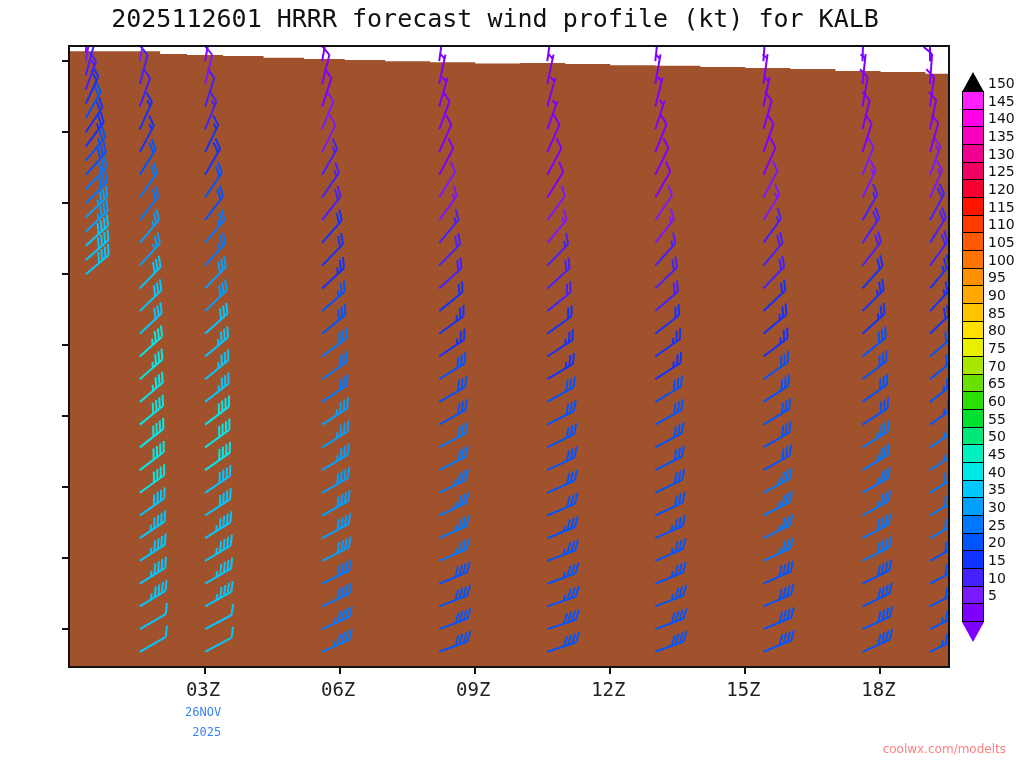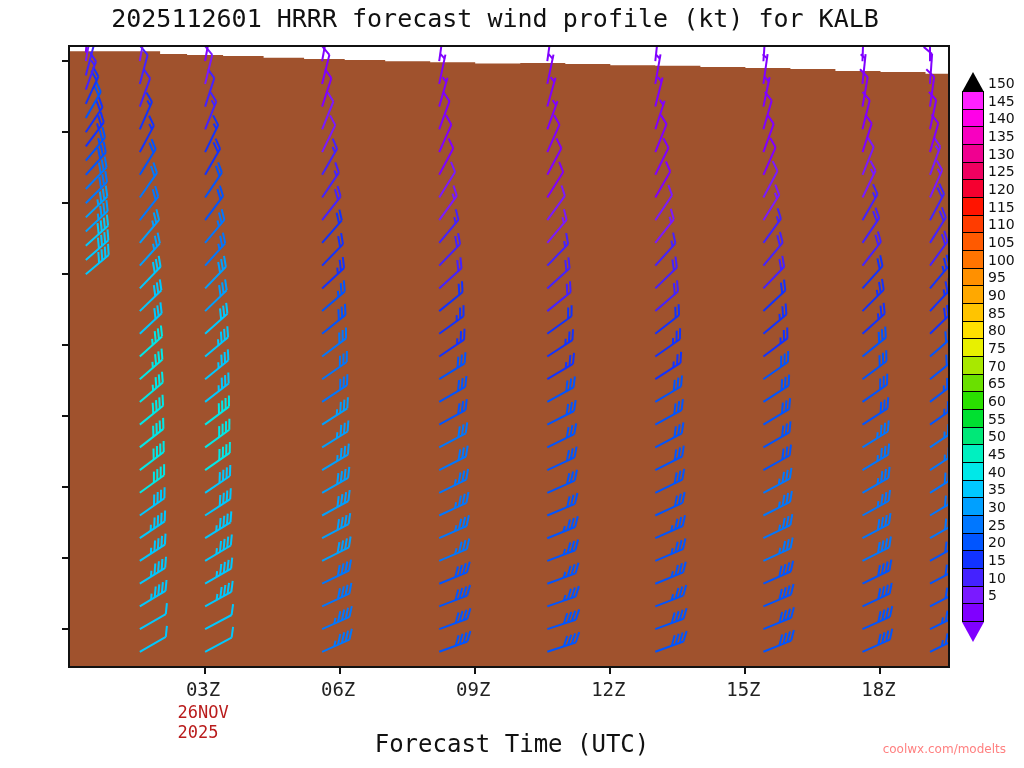--- a/index.html
+++ b/index.html
@@ -10,22 +10,22 @@
   .title{position:absolute;left:0;top:4px;width:990px;text-align:center;
          font-size:25px;color:#111;letter-spacing:0px;white-space:nowrap;}
 
   #plot{position:absolute;left:68px;top:45px;width:882px;height:623px;
         background:#ffffff;border:2px solid #111;box-sizing:border-box;}
   #plotinner{position:absolute;inset:0;overflow:hidden;}
   .ytick{position:absolute;left:-8px;width:8px;height:2px;background:#111;}
   .xtick{position:absolute;bottom:-8px;width:2px;height:8px;background:#111;}
   .xlab{position:absolute;transform:translateX(-50%);font-size:19px;color:#222;white-space:nowrap;}
 
-  .datelab{position:absolute;transform:translateX(-50%);font-size:17px;color:#b91c1c;
-           text-align:left;line-height:20px;white-space:nowrap;}
+  .datelab{position:absolute;transform:translateX(-50%);font-size:12px;color:#3b82f6;
+           text-align:right;line-height:20px;white-space:nowrap;}
 
   .axistitle{position:absolute;left:0;top:730px;width:1024px;text-align:center;
              font-size:24px;color:#111;}
   .watermark{position:absolute;right:18px;top:742px;font-size:12px;color:#ff8080;
              font-family:"DejaVu Sans","Liberation Sans",sans-serif;}
 
   #cbar{position:absolute;left:962px;top:92px;width:22px;height:530px;}
   .cbcell{position:absolute;left:0;width:22px;box-sizing:border-box;border:1px solid #000;}
   .cblab{position:absolute;left:26px;transform:translateY(-50%);font-size:14px;color:#111;
          white-space:nowrap;font-family:"DejaVu Sans","Liberation Sans",sans-serif;}
@@ -1068,21 +1068,20 @@
       <div class="xlab" style="left: 608.308px; top: 678px;">12Z</div>
       <div class="xlab" style="left: 743.385px; top: 678px;">15Z</div>
       <div class="xlab" style="left: 878.462px; top: 678px;">18Z</div>
     </div>
 
   <div class="datelab" id="datelab" style="left: 203.077px; top: 702px;">
       <div>26NOV</div>
       <div>2025</div>
     </div>
 
-  <div class="axistitle">Forecast Time (UTC)</div>
   <div class="watermark">coolwx.com/modelts</div>
 
   <div id="cbar">
       <div class="cbcell" style="bottom: 0px; height: 18.6667px; background: rgb(128, 0, 255);"></div>
       <div class="cblab" style="bottom: 10.6667px;">5</div>
       <div class="cbcell" style="bottom: 17.6667px; height: 18.6667px; background: rgb(122, 26, 255);"></div>
       <div class="cblab" style="bottom: 28.3333px;">10</div>
       <div class="cbcell" style="bottom: 35.3333px; height: 18.6667px; background: rgb(68, 34, 255);"></div>
       <div class="cblab" style="bottom: 46px;">15</div>
       <div class="cbcell" style="bottom: 53px; height: 18.6667px; background: rgb(17, 51, 255);"></div>

